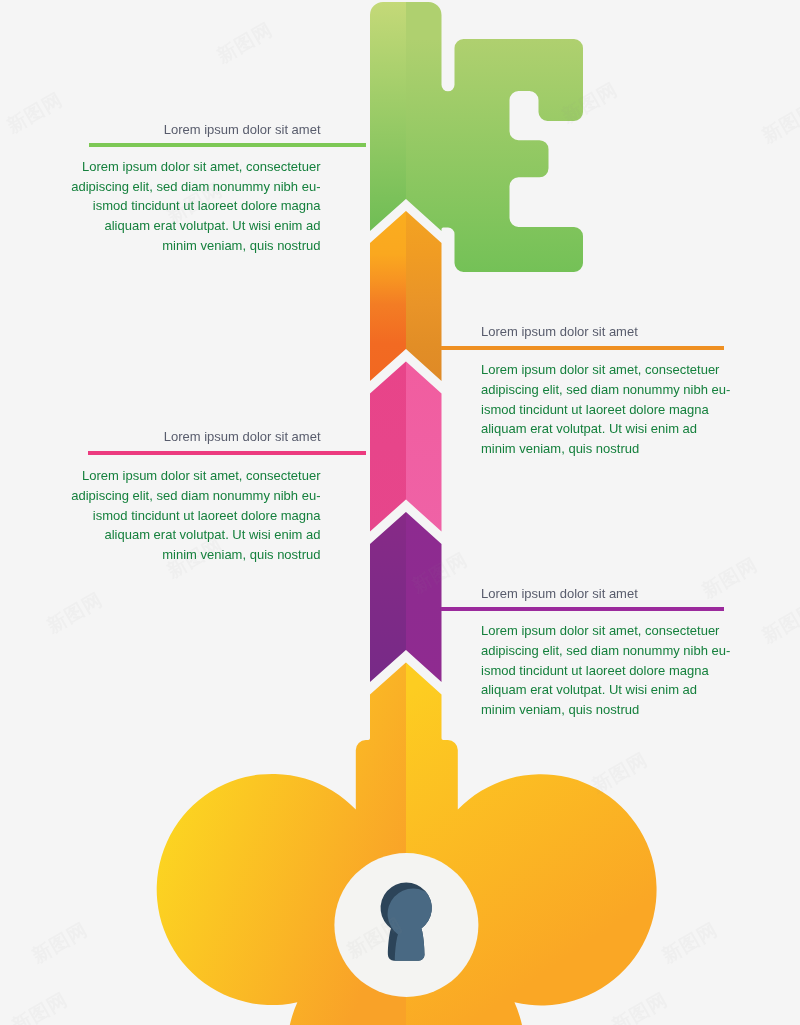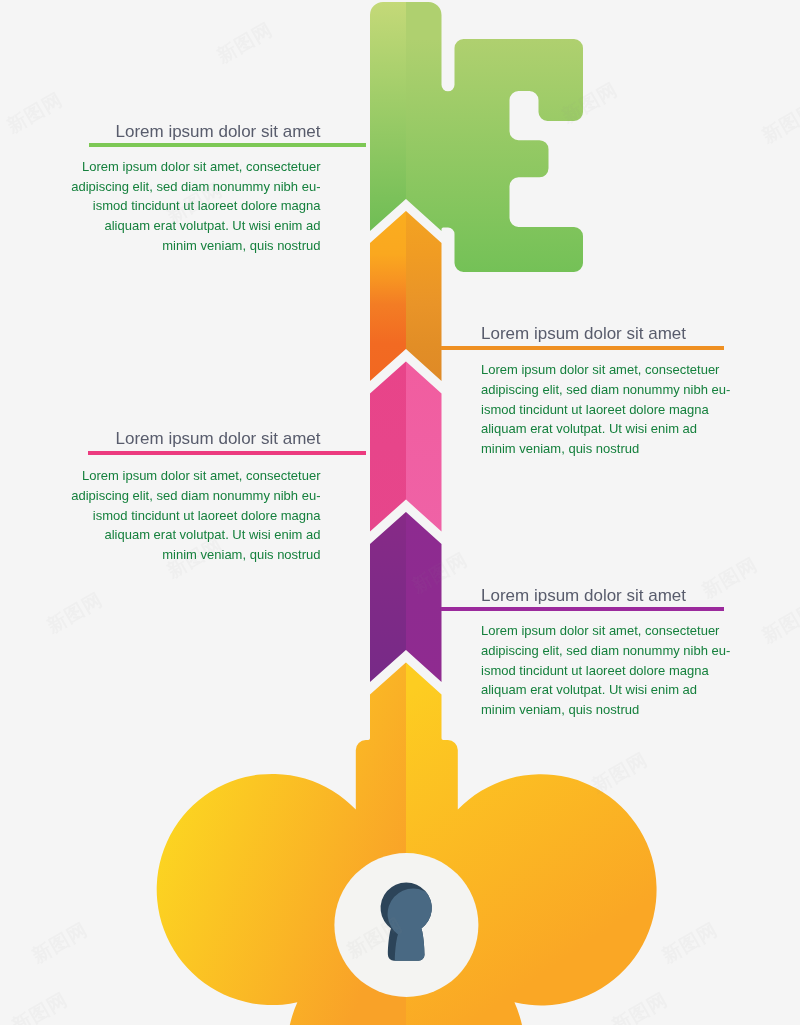--- a/index.html
+++ b/index.html
@@ -1,21 +1,21 @@
 <!DOCTYPE html>
 <html><head>
 <meta charset="utf-8">
 <style>
   html,body{margin:0;padding:0;}
   body{width:800px;height:1025px;background:#f5f5f5;overflow:hidden;
        font-family:"Liberation Sans",sans-serif;}
   #stage{position:relative;width:800px;height:1025px;background:#f5f5f5;}
   svg.art{position:absolute;left:0;top:0;}
   .callout{position:absolute;left:0;top:0;}
-  .c-head{position:absolute;font-size:17px;color:#585c6c;white-space:nowrap;}
+  .c-head{position:absolute;font-size:13px;color:#585c6c;white-space:nowrap;}
   .c-rule{position:absolute;height:4px;}
   .c-body{position:absolute;font-size:13px;line-height:19.8px;color:#15803d;}
   .c-body > div{white-space:nowrap;}
   .left .c-head,.left .c-body > div{text-align:right;}
   .right .c-head,.right .c-body > div{text-align:left;}
   .wm{position:absolute;color:rgba(140,140,150,.055);font-size:19px;font-weight:bold;
       transform:rotate(-30deg);white-space:nowrap;letter-spacing:1px;
       pointer-events:none;}
   .wmwrap{position:absolute;left:0;top:0;width:800px;height:1025px;overflow:hidden;}
 </style>

